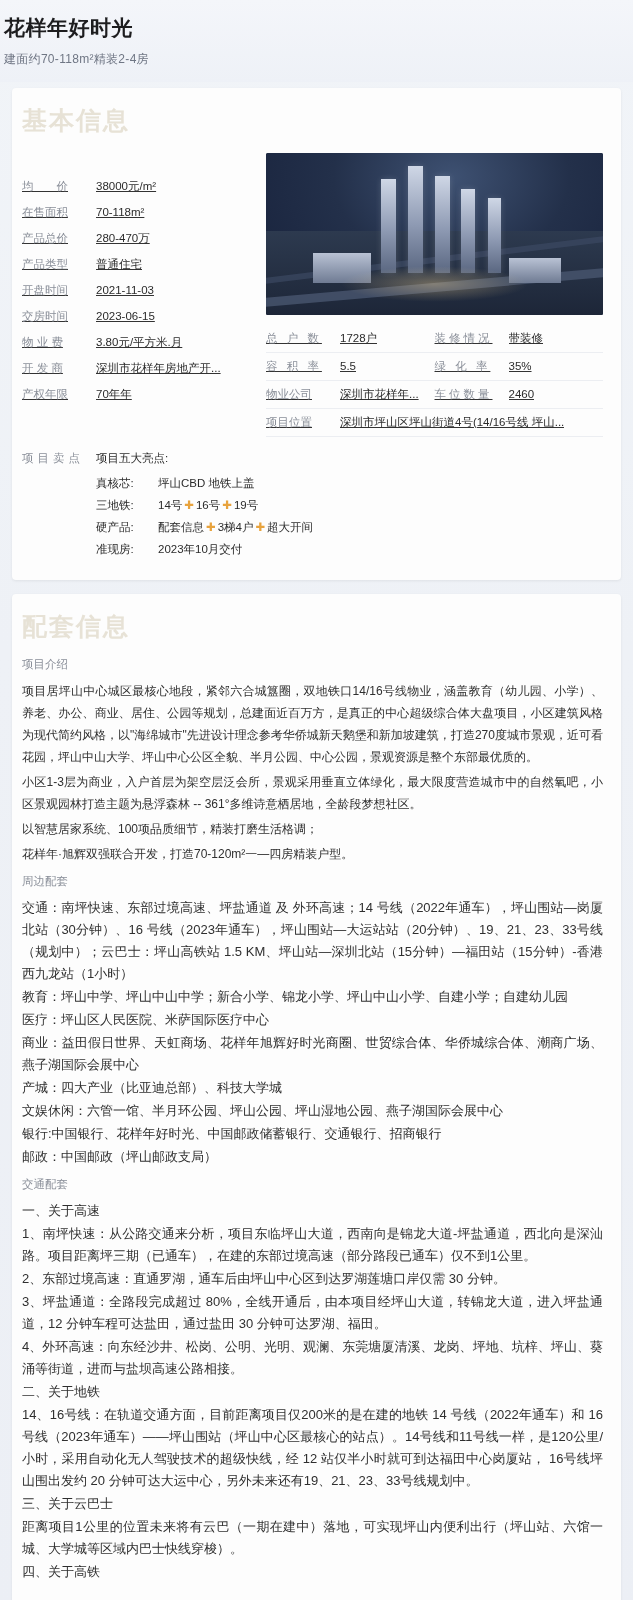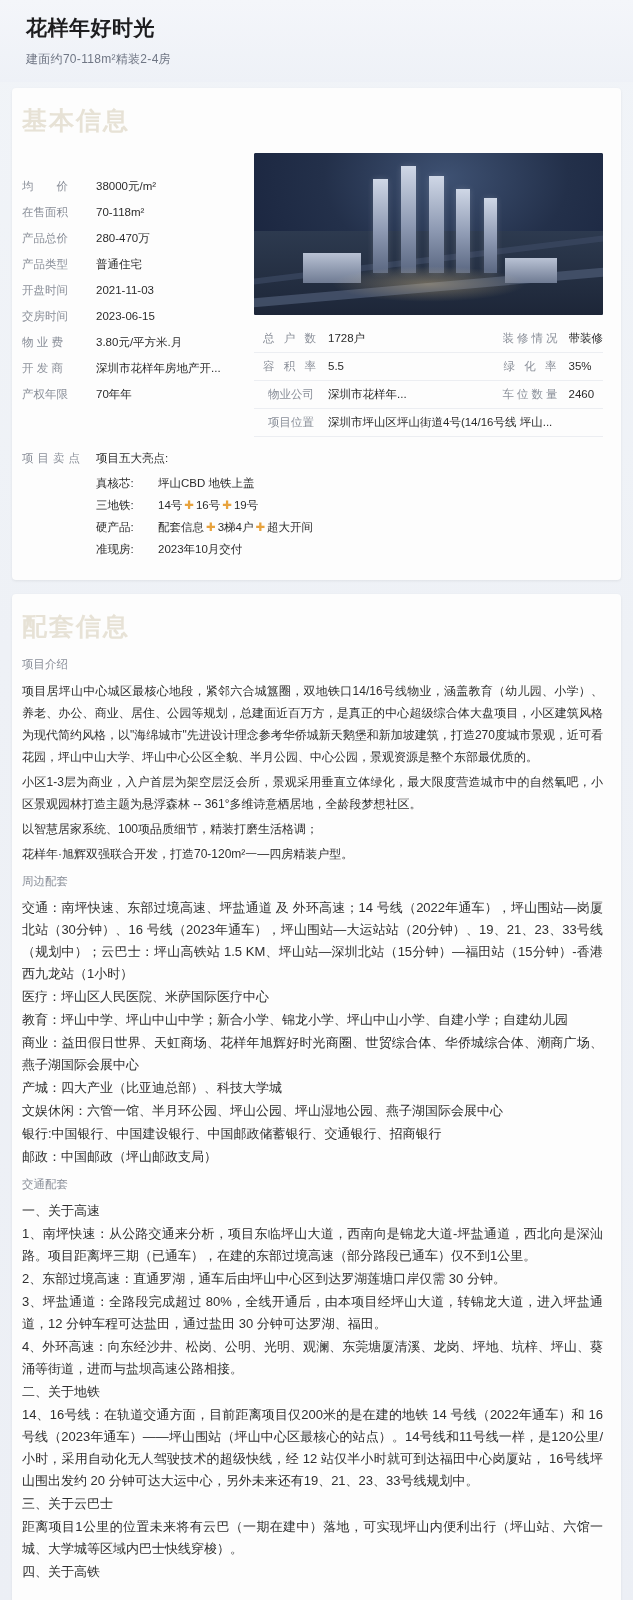--- a/index.html
+++ b/index.html
@@ -12,21 +12,21 @@
   .page {
     width: 633px;
     min-height: 1600px;
     background: linear-gradient(180deg, #f1f4f8 0%, #eef1f6 40%, #eceff5 100%);
     position: relative;
     padding-bottom: 10px;
   }
 
   
   .header {
-    padding: 14px 18px 14px 26px;
+    padding: 14px 18px 14px 4px;
     background: linear-gradient(180deg,#f4f6fa 0%, #eef1f7 100%);
   }
   .header h1 {
     font-size: 21px;
     font-weight: bold;
     color: #1d1d1f;
     letter-spacing: 0.5px;
   }
   .header .sub {
     margin-top: 9px;
@@ -47,21 +47,22 @@
     font-size: 25px;
     font-weight: bold;
     color: #e7e2d6;
     letter-spacing: 2px;
     margin-bottom: 14px;
   }
 
   
   .basic-top {
     display: flex;
-    gap: 0;
+    gap: 12px;
+    text-decoration: underline;
   }
   .spec-list {
     flex: 0 0 232px;
     padding-top: 22px;
   }
   .spec-row {
     display: flex;
     font-size: 11.5px;
     line-height: 26px;
     color: #333;
@@ -113,23 +114,22 @@
     position:absolute; bottom:20%; background: linear-gradient(180deg,#b9c2d4,#6f7b93);
   }
   .lightpool {
     position:absolute; bottom:8%; left:22%; width:56%; height:22%;
     background: radial-gradient(ellipse at center, rgba(255,220,150,.35), rgba(255,220,150,0) 70%);
   }
 
   .grid2 {
     margin-top: 10px;
     display: grid;
-    grid-template-columns: 1fr;
+    grid-template-columns: 1fr 1fr;
     row-gap: 0px;
-    text-align: center;
   }
   .g-row {
     display: flex;
     font-size: 11.5px;
     line-height: 27px;
     border-bottom: 1px solid #eceef2;
   }
   .g-label { color:#8a8f99; width: 74px; flex:0 0 74px; letter-spacing: 3px;}
   .g-label.tight { letter-spacing: 0; }
   .g-val { color:#2b2b2b; overflow:hidden; text-overflow: ellipsis; white-space: nowrap;}
@@ -315,26 +315,26 @@
     <div class="blk">
       <div class="para">项目居坪山中心城区最核心地段，紧邻六合城簋圈，双地铁口14/16号线物业，涵盖教育（幼儿园、小学）、养老、办公、商业、居住、公园等规划，总建面近百万方，是真正的中心超级综合体大盘项目，小区建筑风格为现代简约风格，以"海绵城市"先进设计理念参考华侨城新天鹅堡和新加坡建筑，打造270度城市景观，近可看花园，坪山中山大学、坪山中心公区全貌、半月公园、中心公园，景观资源是整个东部最优质的。</div>
       <div class="para">小区1-3层为商业，入户首层为架空层泛会所，景观采用垂直立体绿化，最大限度营造城市中的自然氧吧，小区景观园林打造主题为悬浮森林 -- 361°多维诗意栖居地，全龄段梦想社区。</div>
       <div class="para">以智慧居家系统、100项品质细节，精装打磨生活格调；</div>
       <div class="para">花样年·旭辉双强联合开发，打造70-120m²一—四房精装户型。</div>
     </div>
 
     <div class="para-title">周边配套</div>
     <div class="blk">
       <div class="list-line">交通：南坪快速、东部过境高速、坪盐通道 及 外环高速；14 号线（2022年通车），坪山围站—岗厦北站（30分钟）、16 号线（2023年通车），坪山围站—大运站站（20分钟）、19、21、23、33号线（规划中）；云巴士：坪山高铁站 1.5 KM、坪山站—深圳北站（15分钟）—福田站（15分钟）-香港西九龙站（1小时）</div>
+      <div class="list-line">教育：坪山中学、坪山中山中学；新合小学、锦龙小学、坪山中山小学、自建小学；自建幼儿园</div>
       <div class="list-line">医疗：坪山区人民医院、米萨国际医疗中心</div>
-      <div class="list-line">教育：坪山中学、坪山中山中学；新合小学、锦龙小学、坪山中山小学、自建小学；自建幼儿园</div>
       <div class="list-line">商业：益田假日世界、天虹商场、花样年旭辉好时光商圈、世贸综合体、华侨城综合体、潮商广场、燕子湖国际会展中心</div>
       <div class="list-line">产城：四大产业（比亚迪总部）、科技大学城</div>
       <div class="list-line">文娱休闲：六管一馆、半月环公园、坪山公园、坪山湿地公园、燕子湖国际会展中心</div>
-      <div class="list-line">银行:中国银行、中国建设银行、中国邮政储蓄银行、交通银行、招商银行</div>
+      <div class="list-line">银行:中国银行、花样年好时光、中国邮政储蓄银行、交通银行、招商银行</div>
       <div class="list-line">邮政：中国邮政（坪山邮政支局）</div>
     </div>
 
     <div class="para-title">交通配套</div>
 
     <div>
       <div class="list-line">一、关于高速</div>
       <div class="list-line">1、南坪快速：从公路交通来分析，项目东临坪山大道，西南向是锦龙大道-坪盐通道，西北向是深汕路。项目距离坪三期（已通车），在建的东部过境高速（部分路段已通车）仅不到1公里。</div>
       <div class="list-line">2、东部过境高速：直通罗湖，通车后由坪山中心区到达罗湖莲塘口岸仅需 30 分钟。</div>
       <div class="list-line">3、坪盐通道：全路段完成超过 80%，全线开通后，由本项目经坪山大道，转锦龙大道，进入坪盐通道，12 分钟车程可达盐田，通过盐田 30 分钟可达罗湖、福田。</div>

